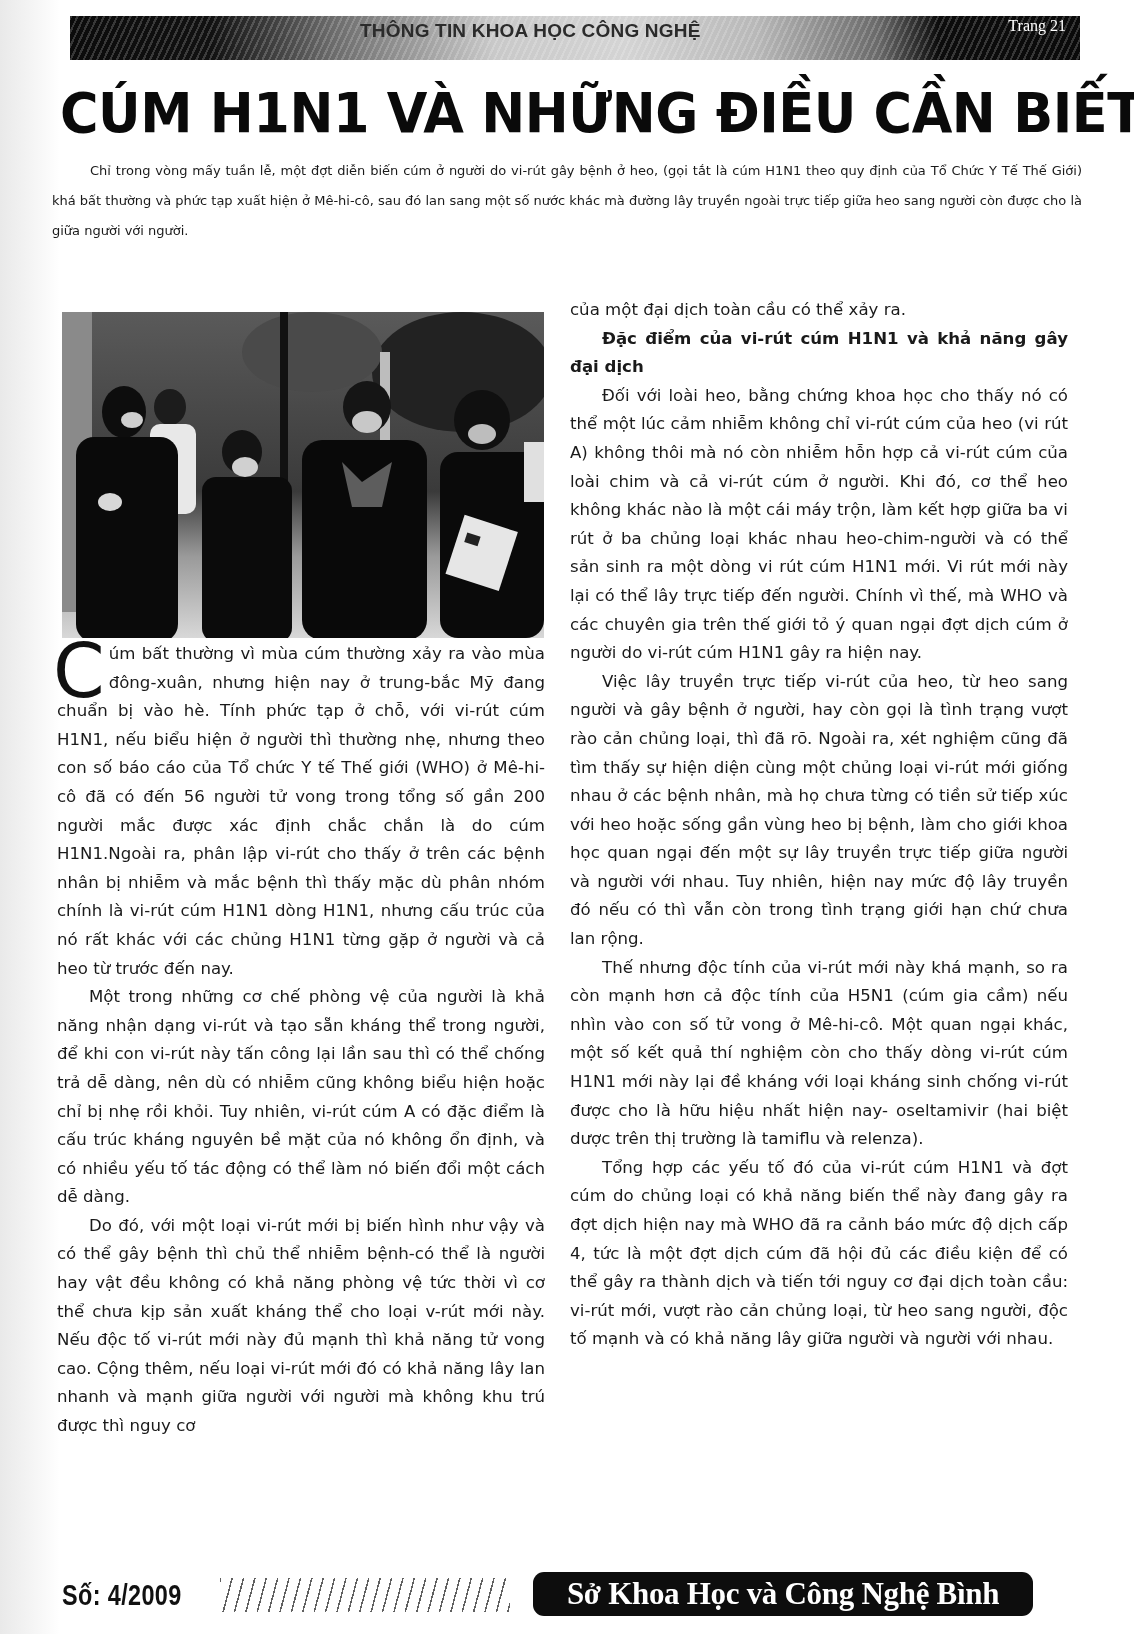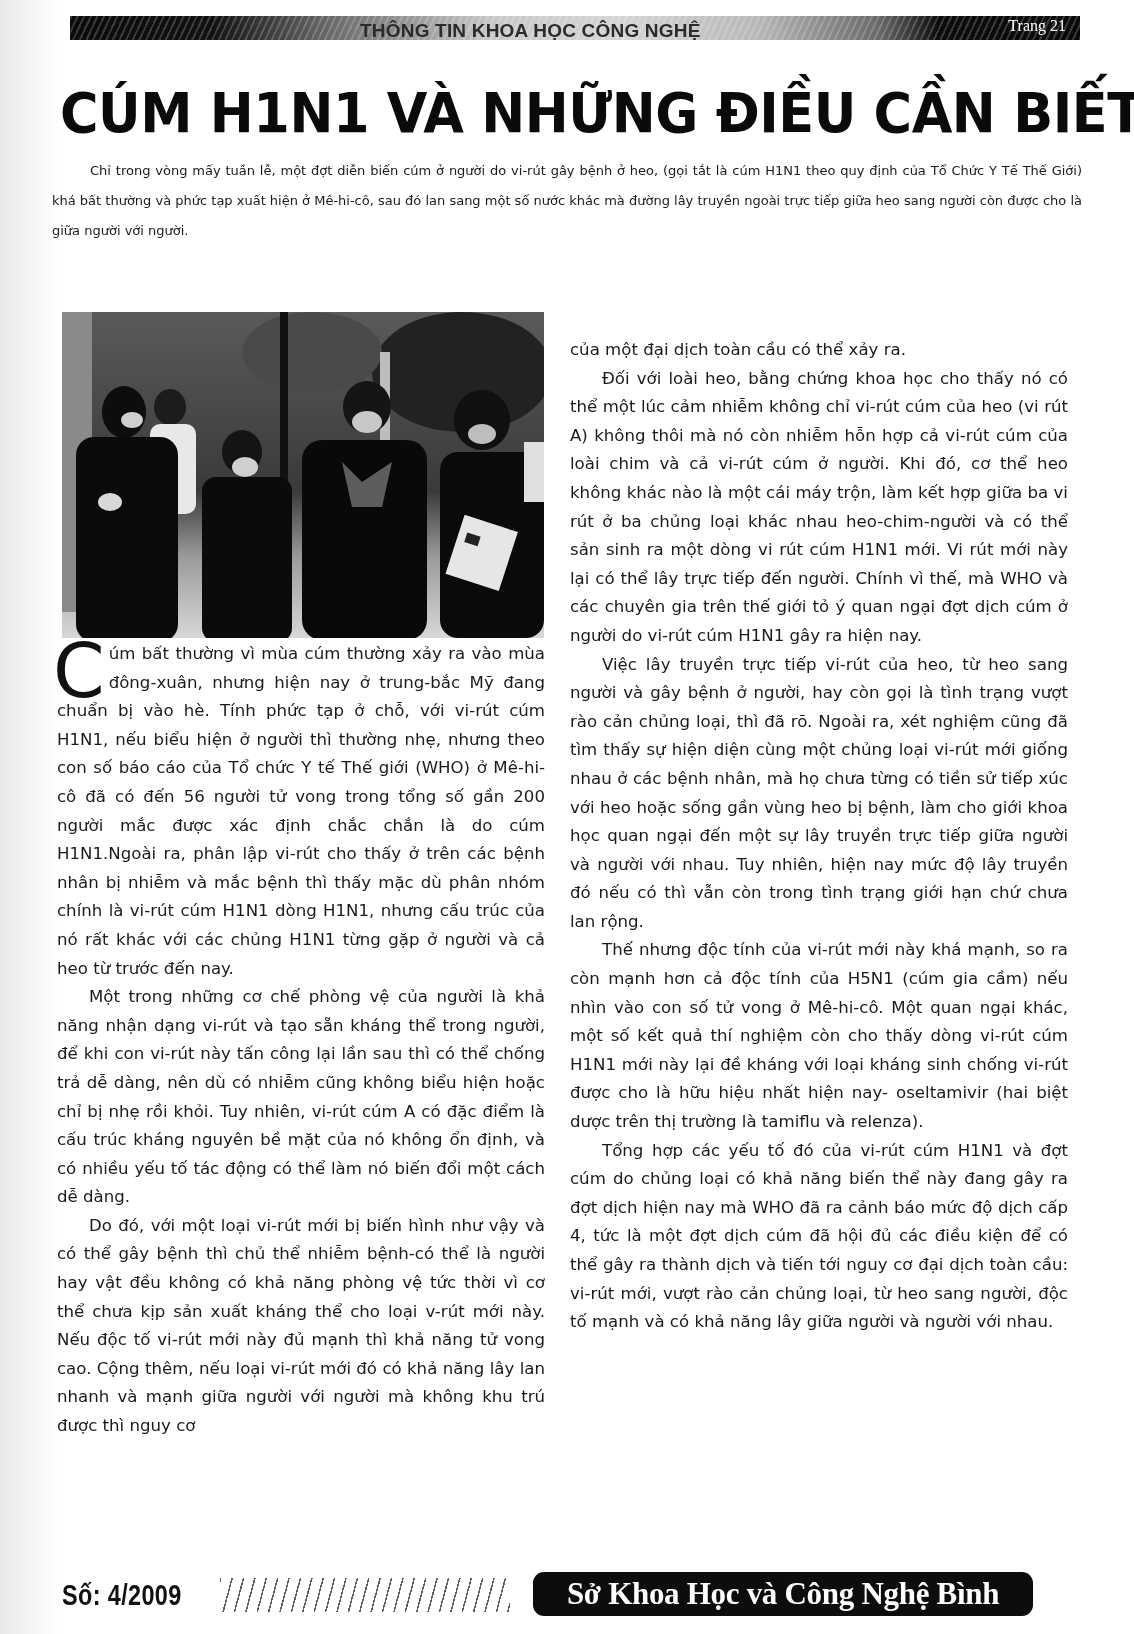--- a/index.html
+++ b/index.html
@@ -20,21 +20,21 @@
       position: absolute;
       left: 0; top: 0;
       width: 60px; height: 1634px;
       background: linear-gradient(to right, #e9e9e9 0%, #f6f6f6 60%, #ffffff 100%);
     }
 
     
     .header-bar {
       position: absolute;
       left: 70px; top: 16px;
-      width: 1010px; height: 24px;
+      width: 1010px; height: 44px;
       background:
         repeating-linear-gradient(115deg, rgba(255,255,255,0.18) 0px, rgba(255,255,255,0.18) 2px, rgba(0,0,0,0) 2px, rgba(0,0,0,0) 6px),
         linear-gradient(to right, #0b0b0b 0%, #111 14%, #6b6b6b 26%, #c9c9c9 42%, #d4d4d4 55%, #b8b8b8 68%, #6a6a6a 80%, #0c0c0c 86%, #0a0a0a 100%);
     }
     .header-section {
       position: absolute;
       left: 290px; top: 4px;
       font-family: "Liberation Sans", sans-serif;
       font-weight: bold;
       font-size: 19px;
@@ -82,21 +82,21 @@
       position: absolute;
       font-size: 16.6px;
       line-height: 28.6px;
       color: #1a1a1a;
       text-align: justify;
     }
     .col p {
       margin: 0;
       text-indent: 32px;
     }
-    .col p.noindent { text-indent: 0; margin-top: 40px; }
+    .col p.noindent { text-indent: 0; }
     .col-left {
       left: 57px; top: 640px;
       width: 488px;
     }
     .col-right {
       left: 570px; top: 296px;
       width: 498px;
     }
     .subhead {
       font-weight: bold;
@@ -220,20 +220,21 @@
 <div class="col col-left">
   <p class="dropcap-para">
     <span class="dropcap">C</span><span>úm bất thường vì mùa cúm thường xảy ra vào mùa đông-xuân, nhưng hiện nay ở trung-bắc Mỹ đang chuẩn bị vào hè. Tính phức tạp ở chỗ, với vi-rút cúm H1N1, nếu biểu hiện ở người thì thường nhẹ, nhưng theo con số báo cáo của Tổ chức Y tế Thế giới (WHO) ở Mê-hi-cô đã có đến 56 người tử vong trong tổng số gần 200 người mắc được xác định chắc chắn là do cúm H1N1.Ngoài ra, phân lập vi-rút cho thấy ở trên các bệnh nhân bị nhiễm và mắc bệnh thì thấy mặc dù phân nhóm chính là vi-rút cúm H1N1 dòng H1N1, nhưng cấu trúc của nó rất khác với các chủng H1N1 từng gặp ở người và cả heo từ trước đến nay.</span>
   </p>
   <p>Một trong những cơ chế phòng vệ của người là khả năng nhận dạng vi-rút và tạo sẵn kháng thể trong người, để khi con vi-rút này tấn công lại lần sau thì có thể chống trả dễ dàng, nên dù có nhiễm cũng không biểu hiện hoặc chỉ bị nhẹ rồi khỏi. Tuy nhiên, vi-rút cúm A có đặc điểm là cấu trúc kháng nguyên bề mặt của nó không ổn định, và có nhiều yếu tố tác động có thể làm nó biến đổi một cách dễ dàng.</p>
   <p>Do đó, với một loại vi-rút mới bị biến hình như vậy và có thể gây bệnh thì chủ thể nhiễm bệnh-có thể là người hay vật đều không có khả năng phòng vệ tức thời vì cơ thể chưa kịp sản xuất kháng thể cho loại v-rút mới này. Nếu độc tố vi-rút mới này đủ mạnh thì khả năng tử vong cao. Cộng thêm, nếu loại vi-rút mới đó có khả năng lây lan nhanh và mạnh giữa người với người mà không khu trú được thì nguy cơ</p>
 </div>
 
 <div class="col col-right">
   <p class="noindent">của một đại dịch toàn cầu có thể xảy ra.</p>
+  <p class="subhead">Đặc điểm của vi-rút cúm H1N1 và khả năng gây đại dịch</p>
   <p>Đối với loài heo, bằng chứng khoa học cho thấy nó có thể một lúc cảm nhiễm không chỉ vi-rút cúm của heo (vi rút A) không thôi mà nó còn nhiễm hỗn hợp cả vi-rút cúm của loài chim và cả vi-rút cúm ở người. Khi đó, cơ thể heo không khác nào là một cái máy trộn, làm kết hợp giữa ba vi rút ở ba chủng loại khác nhau heo-chim-người và có thể sản sinh ra một dòng vi rút cúm H1N1 mới. Vi rút mới này lại có thể lây trực tiếp đến người. Chính vì thế, mà WHO và các chuyên gia trên thế giới tỏ ý quan ngại đợt dịch cúm ở người do vi-rút cúm H1N1 gây ra hiện nay.</p>
   <p>Việc lây truyền trực tiếp vi-rút của heo, từ heo sang người và gây bệnh ở người, hay còn gọi là tình trạng vượt rào cản chủng loại, thì đã rõ. Ngoài ra, xét nghiệm cũng đã tìm thấy sự hiện diện cùng một chủng loại vi-rút mới giống nhau ở các bệnh nhân, mà họ chưa từng có tiền sử tiếp xúc với heo hoặc sống gần vùng heo bị bệnh, làm cho giới khoa học quan ngại đến một sự lây truyền trực tiếp giữa người và người với nhau. Tuy nhiên, hiện nay mức độ lây truyền đó nếu có thì vẫn còn trong tình trạng giới hạn chứ chưa lan rộng.</p>
   <p>Thế nhưng độc tính của vi-rút mới này khá mạnh, so ra còn mạnh hơn cả độc tính của H5N1 (cúm gia cầm) nếu nhìn vào con số tử vong ở Mê-hi-cô. Một quan ngại khác, một số kết quả thí nghiệm còn cho thấy dòng vi-rút cúm H1N1 mới này lại đề kháng với loại kháng sinh chống vi-rút được cho là hữu hiệu nhất hiện nay- oseltamivir (hai biệt dược trên thị trường là tamiflu và relenza).</p>
   <p>Tổng hợp các yếu tố đó của vi-rút cúm H1N1 và đợt cúm do chủng loại có khả năng biến thể này đang gây ra đợt dịch hiện nay mà WHO đã ra cảnh báo mức độ dịch cấp 4, tức là một đợt dịch cúm đã hội đủ các điều kiện để có thể gây ra thành dịch và tiến tới nguy cơ đại dịch toàn cầu: vi-rút mới, vượt rào cản chủng loại, từ heo sang người, độc tố mạnh và có khả năng lây giữa người và người với nhau.</p>
 </div>
 
 <div class="footer-issue">Số: 4/2009</div>
 <div class="footer-hatch"></div>
 <div class="footer-org">Sở Khoa Học và Công Nghệ Bình Phước</div>
 

